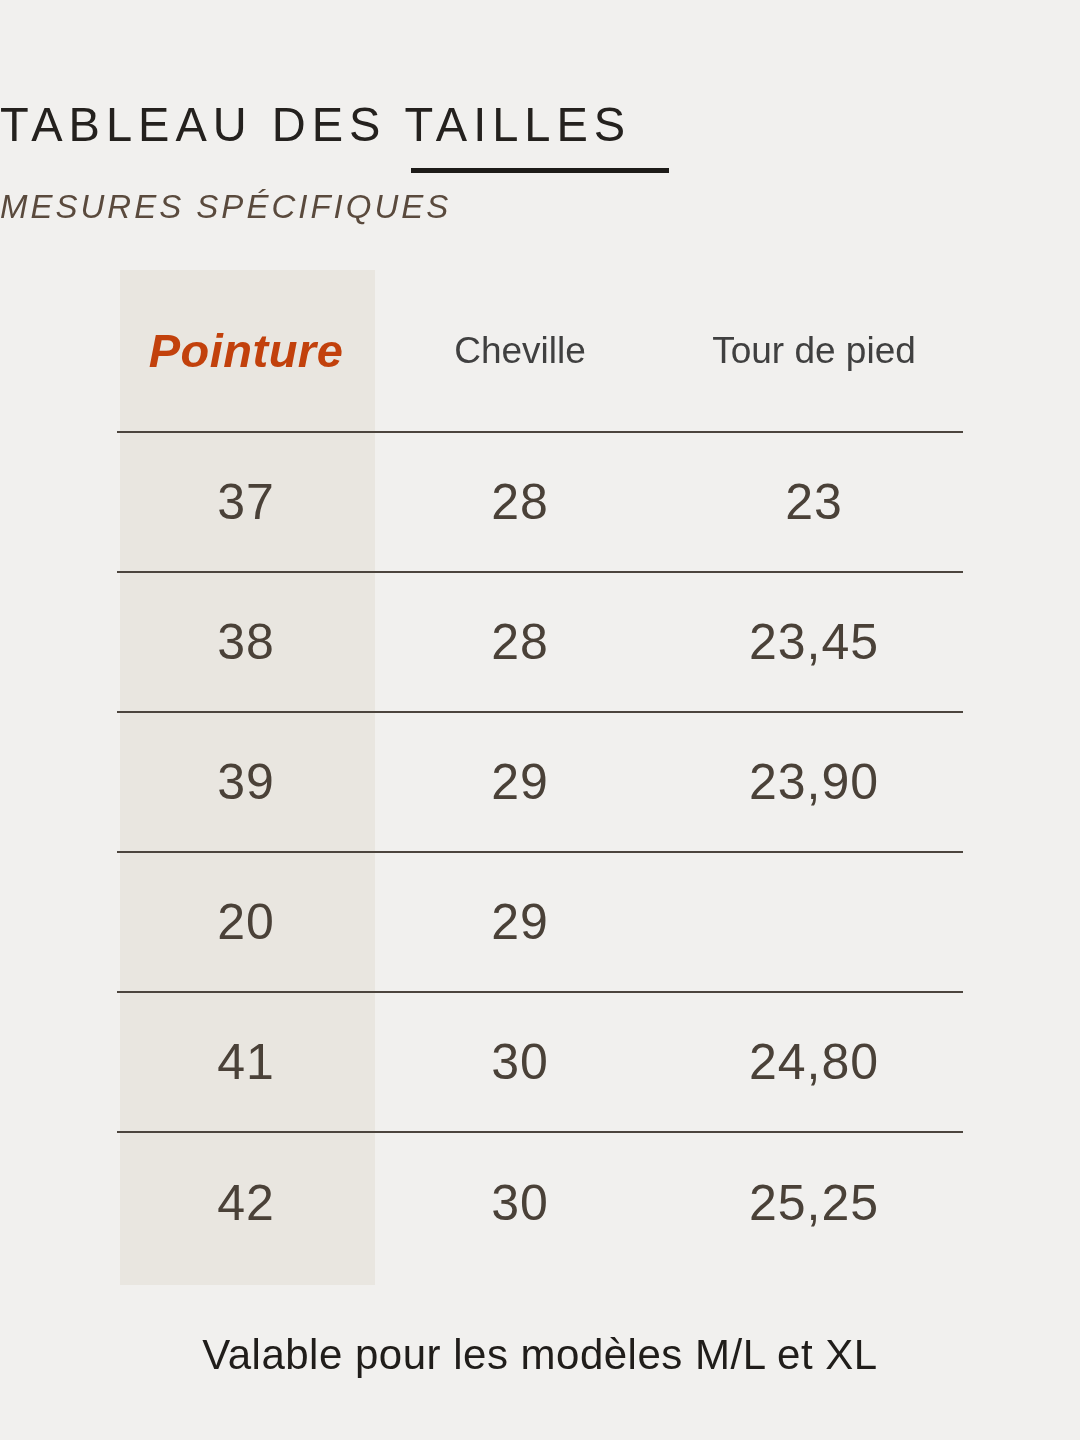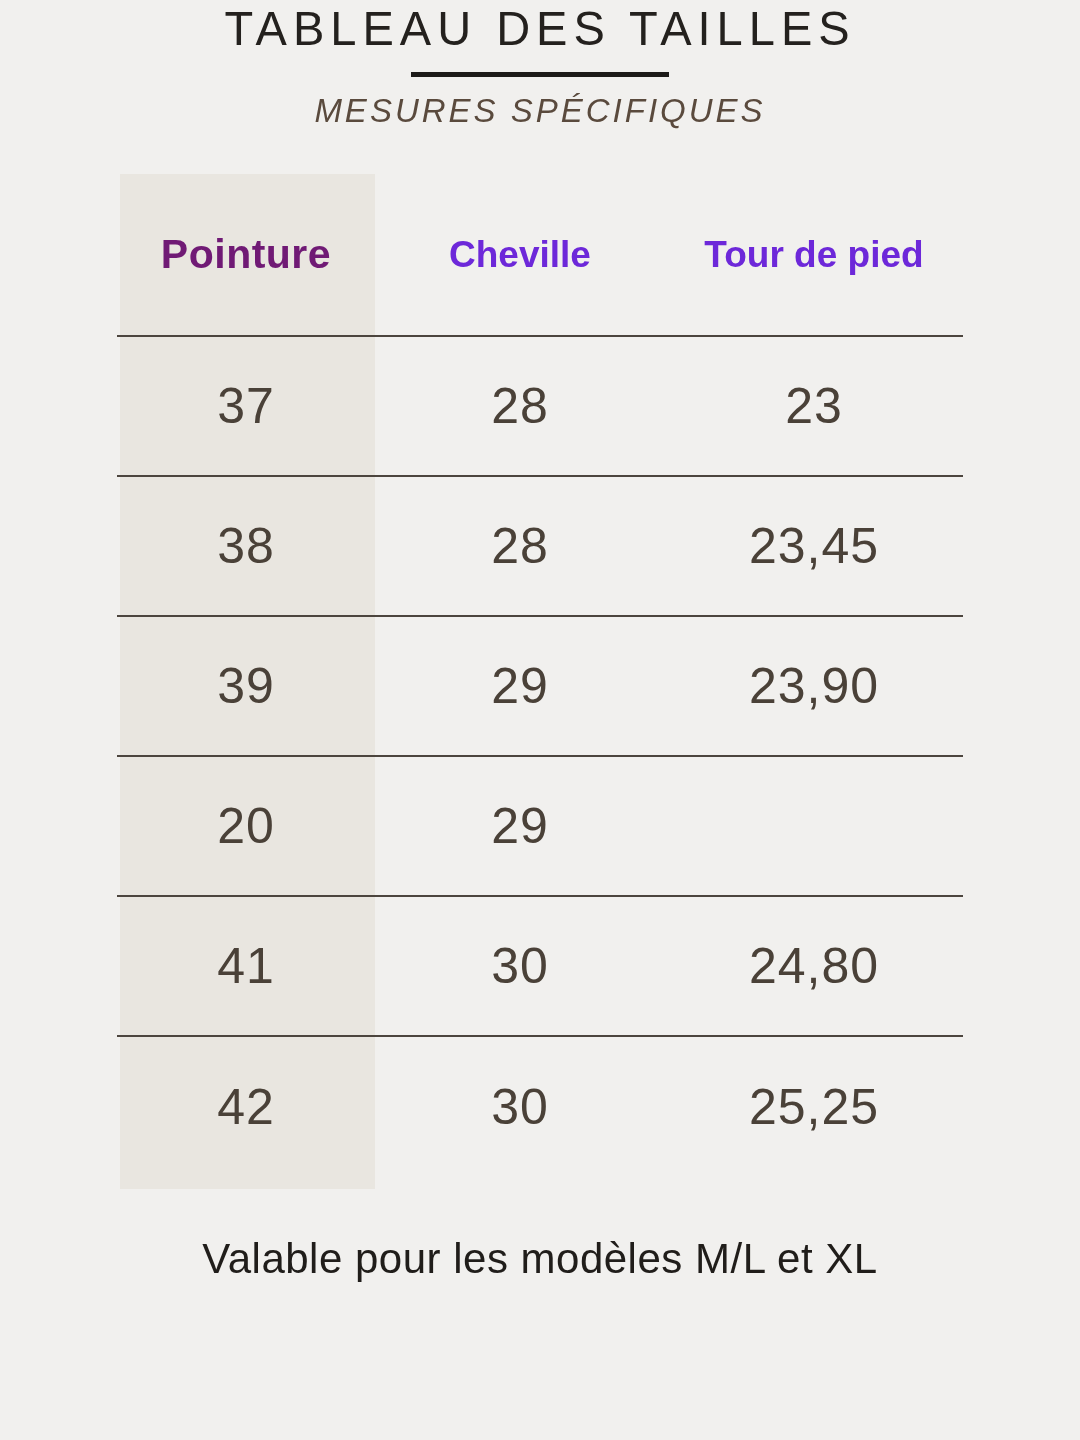--- a/index.html
+++ b/index.html
@@ -9,21 +9,21 @@
   }
   .page {
     position: relative;
     width: 1080px;
     height: 1440px;
     background: #f1f0ee;
     font-family: "Liberation Sans", sans-serif;
     overflow: hidden;
   }
   .chart-header {
-    text-align: center;
+    padding-top: 96px;
   }
   .title {
     margin: 0;
     font-size: 47px;
     font-weight: 400;
     letter-spacing: 6px;
     color: #24211e;
     transform: scaleY(1.04);
   }
   .title-rule {
@@ -67,29 +67,30 @@
   }
   .cell {
     display: flex;
     align-items: center;
     justify-content: center;
   }
   .c1 { width: 258px; }
   .c2 { width: 290px; }
   .c3 { width: 298px; }
   .head-pointure {
-    font-size: 41px;
+    font-size: 47px;
     font-weight: 700;
-    color: #701a75;
+    font-style: italic;
+    color: #c2410c;
     letter-spacing: 0.5px;
   }
   .head {
     font-size: 37px;
-    font-weight: 700;
-    color: #6d28d9;
+    font-weight: 400;
+    color: #404040;
   }
   .value {
     font-size: 50px;
     font-weight: 400;
     letter-spacing: 1px;
     color: #4a4138;
   }
   .footnote {
     margin: 58px 0 0 0;
     text-align: center;

